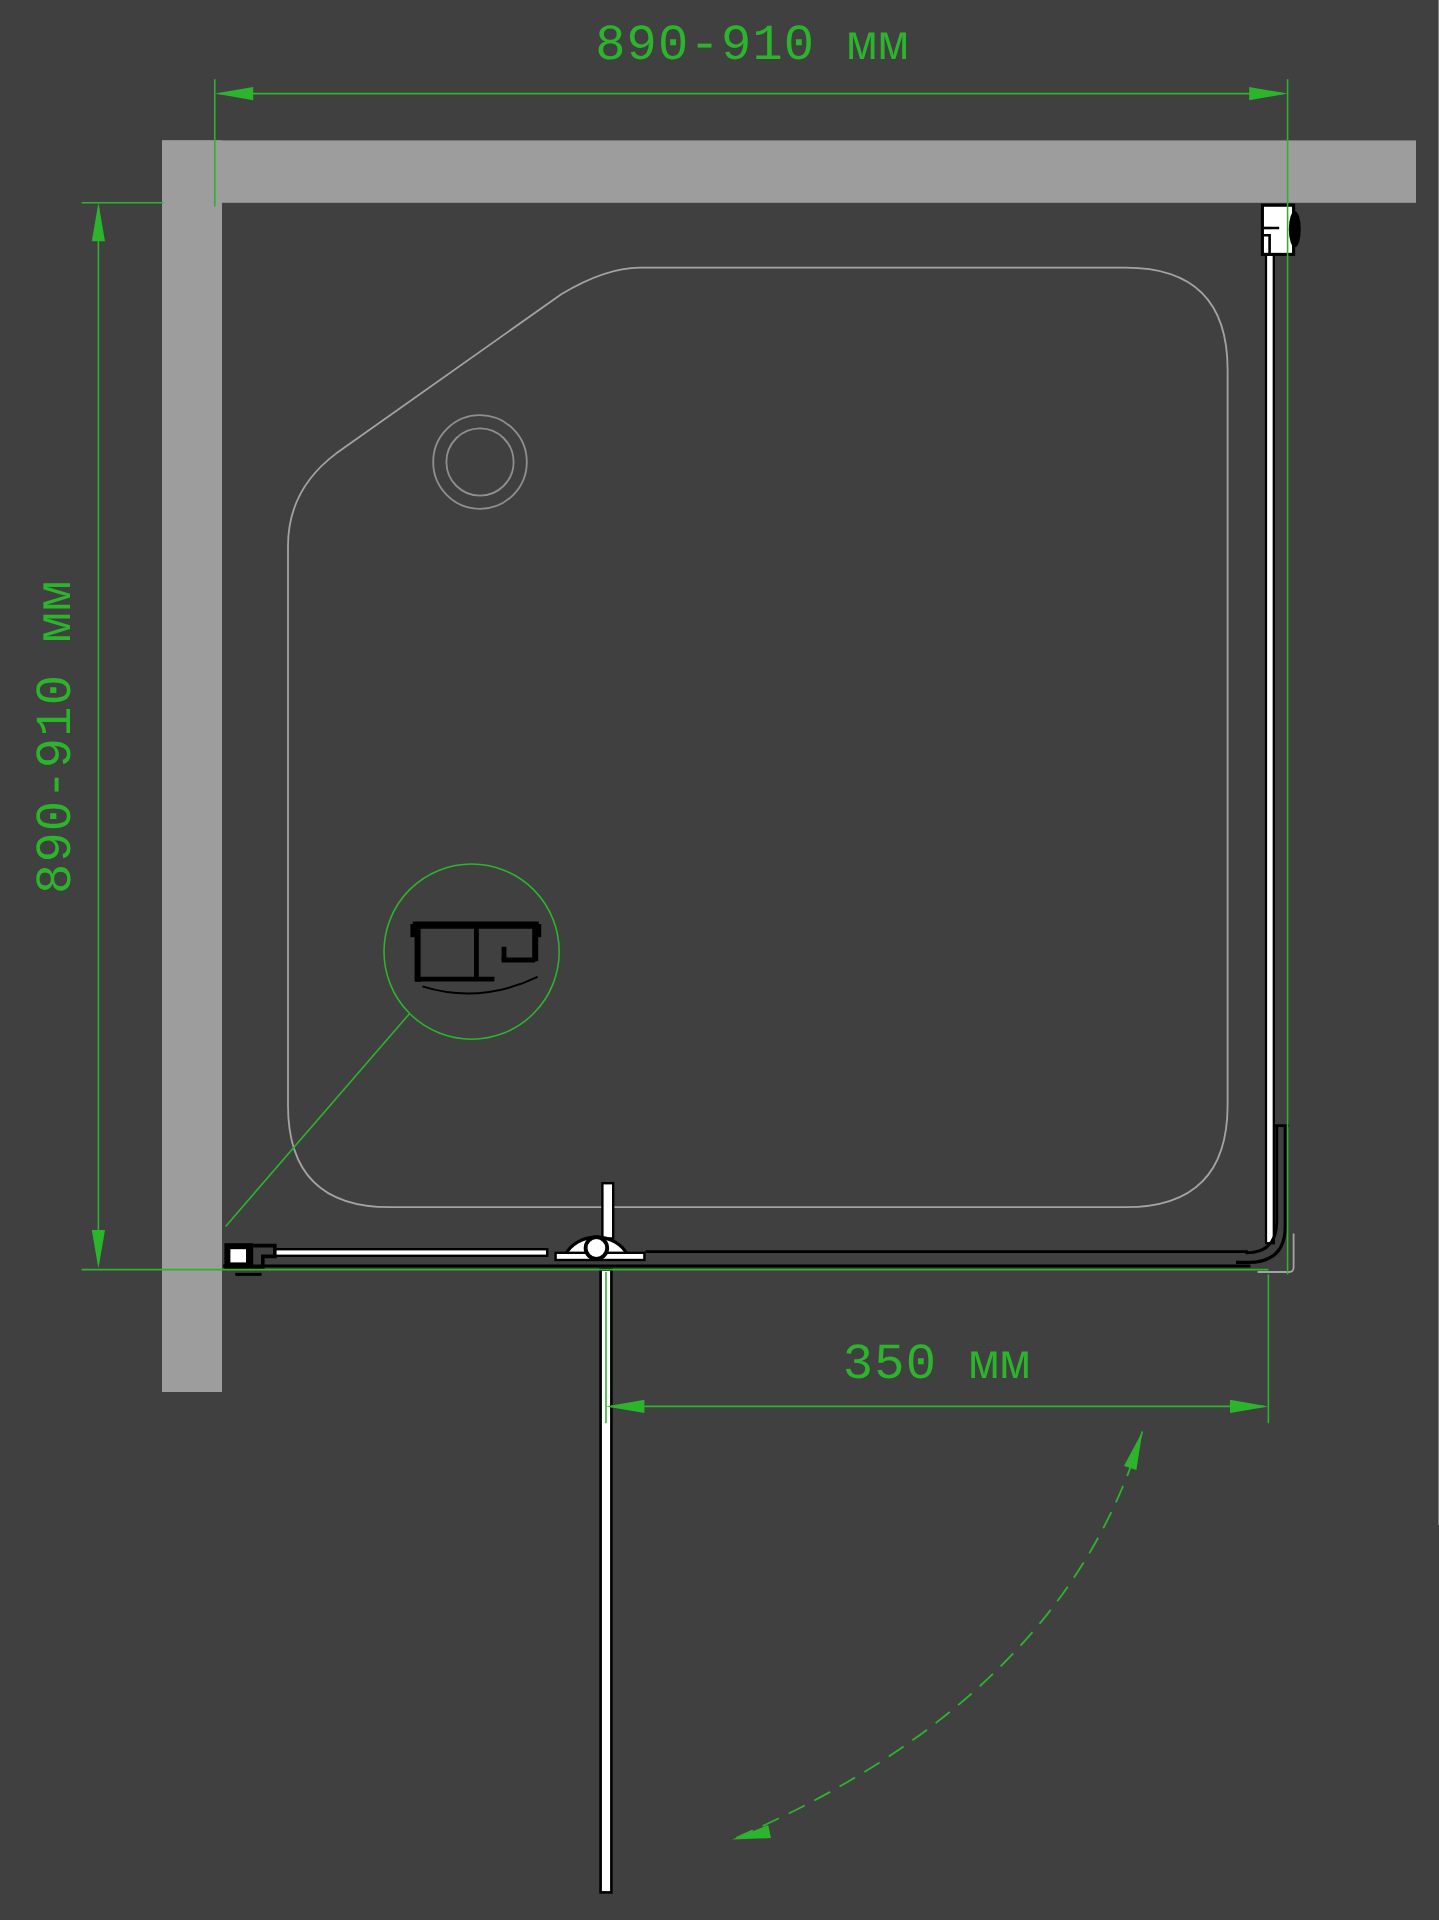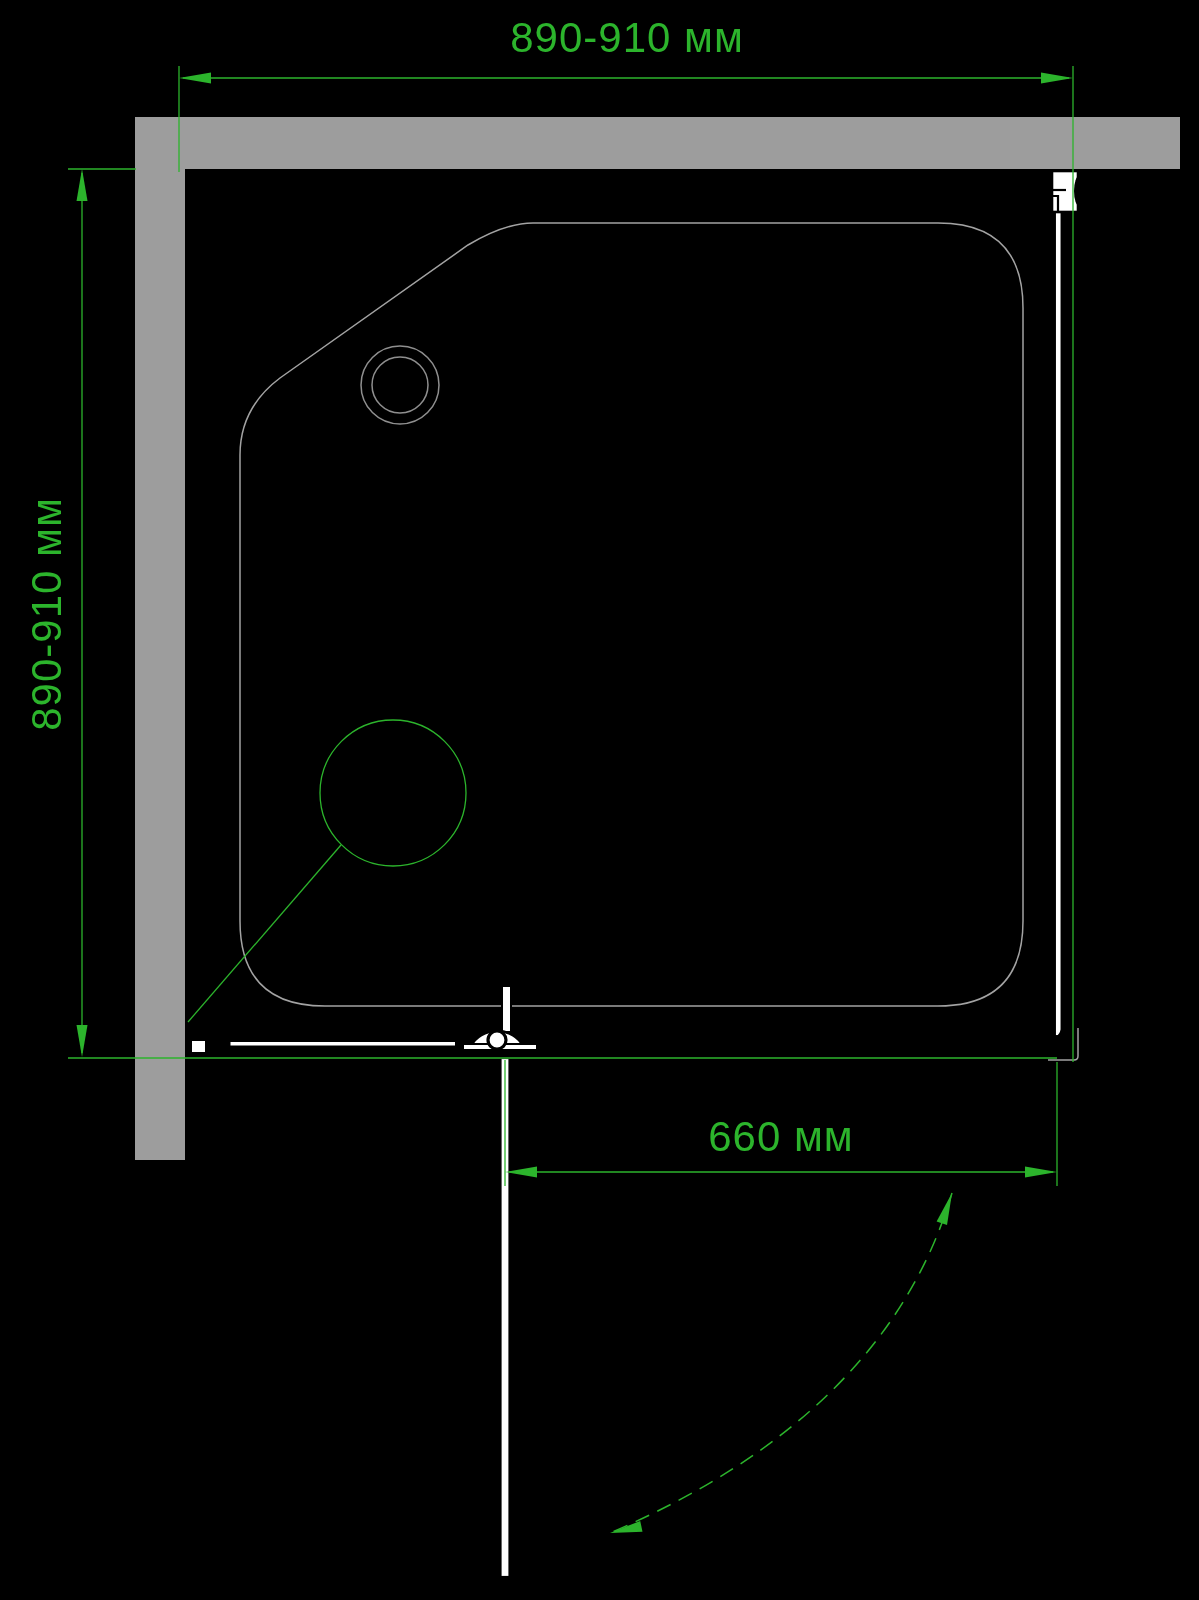--- a/index.html
+++ b/index.html
@@ -1,21 +1,21 @@
 <!DOCTYPE html>
 <html><head>
 <meta charset="utf-8">
 <style>
   html,body{margin:0;padding:0;background:#ffffff;}
   .stage{
     position:relative;
     width:1199px;height:1600px;
-    background:#000000;
+    background:#404040;
     overflow:hidden;
-    font-family:Liberation Sans, sans-serif;
+    font-family:Liberation Mono, monospace;
   }
   .stage svg{position:absolute;left:0;top:0;}
   .dim-label{
     position:absolute;
     color:#2cb42c;
     font-size:42px;
     line-height:1;
     white-space:nowrap;
     letter-spacing:1px;
   }
@@ -130,15 +130,15 @@
       <g>
         <path d="M 952 1193 Q 886 1415 610 1533" fill="none" stroke-width="1.5" stroke-dasharray="15 9"></path>
         <polygon points="952,1193 947,1225.1 936.6,1221.6" stroke="none"></polygon>
         <polygon points="610,1533 642.5,1531.7 640.2,1520.9" stroke="none"></polygon>
       </g>
     </g>
   </svg>
 
   <div class="dim-label top">890-910 мм</div>
   <div class="dim-label left">890-910 мм</div>
-  <div class="dim-label door">660 мм</div>
+  <div class="dim-label door">350 мм</div>
 
 </div>
 
 </body></html>

